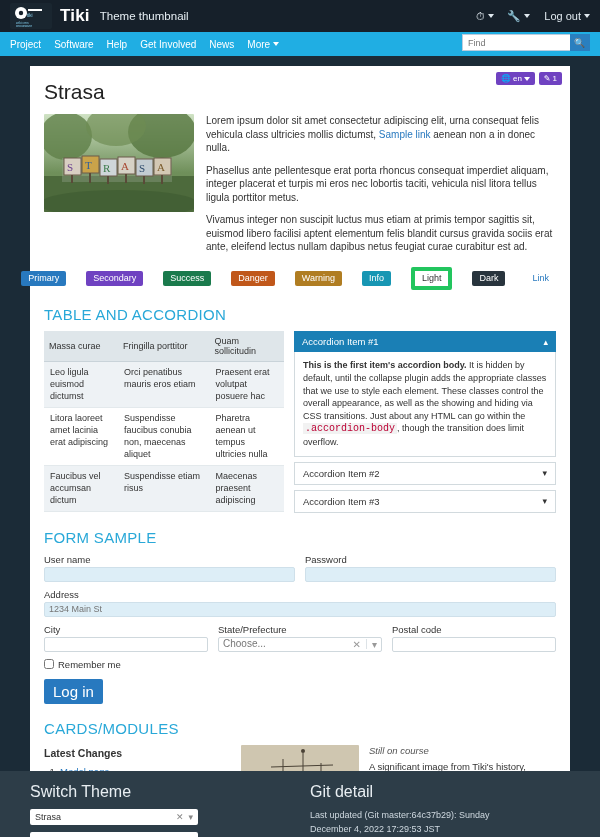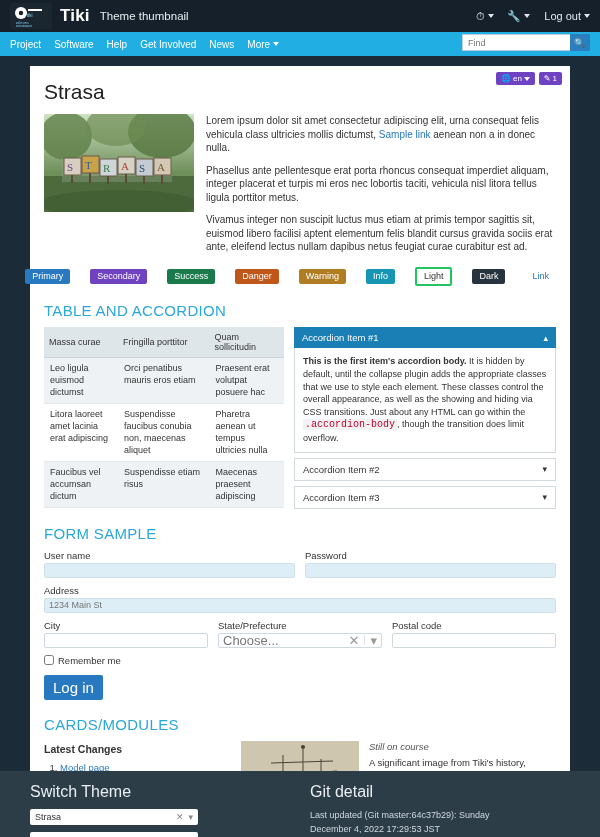--- a/index.html
+++ b/index.html
@@ -146,21 +146,21 @@
     font-size: 9px;
     padding: 3px 7px;
     border-radius: 2px;
     color: #fff;
     cursor: pointer;
     line-height: 1.1;
   }
   .b-primary{background:#2879bf;} .b-secondary{background:#6f42c1;}
   .b-success{background:#1a7a4c;} .b-danger{background:#c0571a;}
   .b-warning{background:#b07d22;} .b-info{background:#1796b3;}
-  .b-light{background:#fff;color:#333;border:2px solid #22c55e;}
+  .b-light{background:#fff;color:#333;border:4px solid #22c55e;}
   .b-dark{background:#28343d;}
   .b-link{background:transparent;color:#2879bf;}
 
   h2.sect {
     color: #29a8d8;
     font-size: 15px;
     font-weight: normal;
     text-transform: uppercase;
     margin: 16px 0 8px 0;
     letter-spacing: .3px;
@@ -233,25 +233,24 @@
     color: #666;
     outline: none;
   }
   .inp.plain { background:#fff; border:1px solid #cfd8dd; }
   .sel {
     width: 100%;
     height: 15px;
     background: #fff;
     border: 1px solid #cfd8dd;
     border-radius: 2px;
-    font-size: 13px;
+    font-size: 10px;
     padding: 0 4px;
     color: #777;
     display: flex;
-    align-items: center;
     justify-content: space-between;
   }
   .sel .ctl { display:flex; gap:5px; align-items:center; color:#999; }
   .sel .divider { width:1px; height:10px; background:#dde3e7; }
   .chk { display: flex; align-items: center; gap: 4px; margin: 7px 0 9px 0; font-size: 9.5px;}
   .chk input { width: 10px; height: 10px; margin:0;}
   .login-btn {
     background: #2879bf; color: #fff; font-size: 15px;
     padding: 4px 9px; border-radius: 2px; display:inline-block; cursor:pointer;
   }

